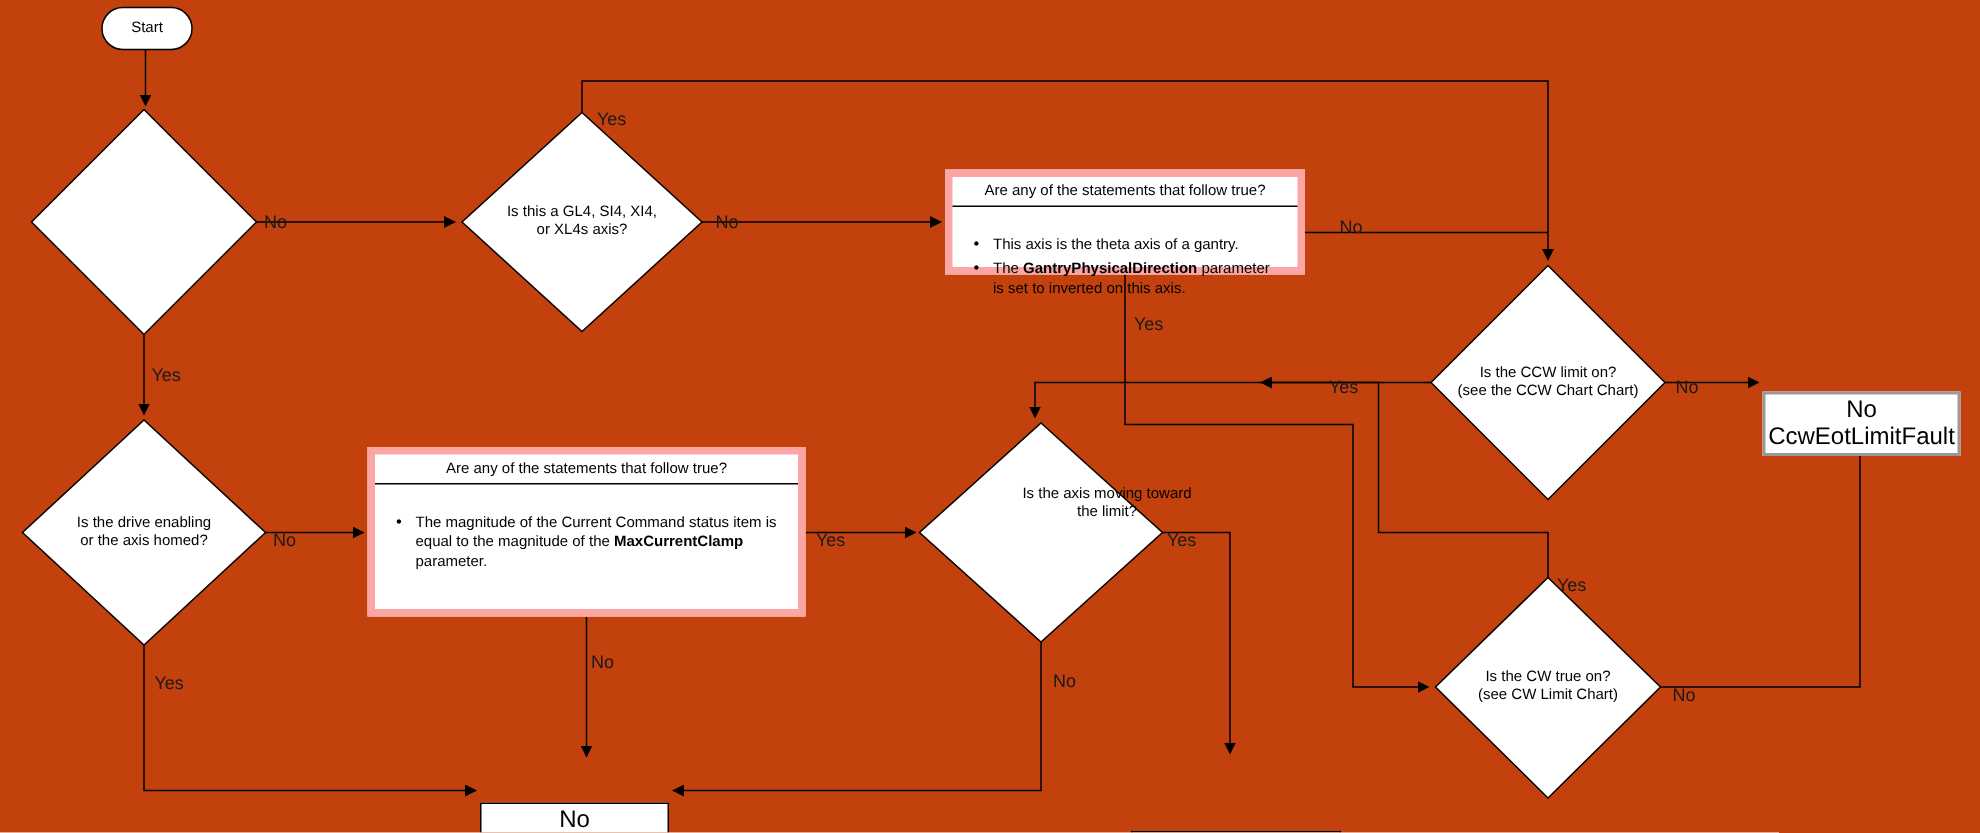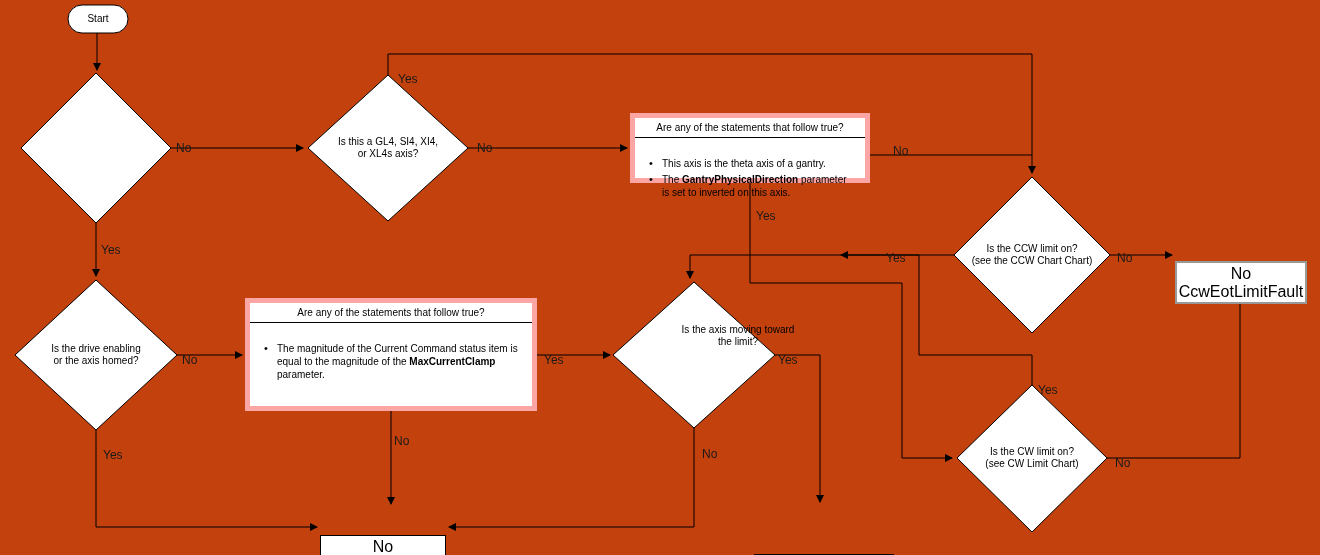--- a/index.html
+++ b/index.html
@@ -135,21 +135,21 @@
     <span>Is the axis moving toward</span>
     <span>the limit?</span>
   </div>
 
   <div class="node-text" style="left:1032px;top:255px;">
     <span>Is the CCW limit on?</span>
     <span>(see the CCW Chart Chart)</span>
   </div>
 
   <div class="node-text" style="left:1032px;top:458px;">
-    <span>Is the CW limit on?</span>
+    <span>Is the CW true on?</span>
     <span>(see CW Limit Chart)</span>
   </div>
 
   <div class="stmt-box" style="left:630px;top:113px;width:240px;height:70px;">
     <div class="stmt-title">Are any of the statements that follow true?</div>
     <ul class="stmt-bullets">
       <li>
         <span>This axis is the theta axis of a gantry.</span>
       </li>
       <li>

